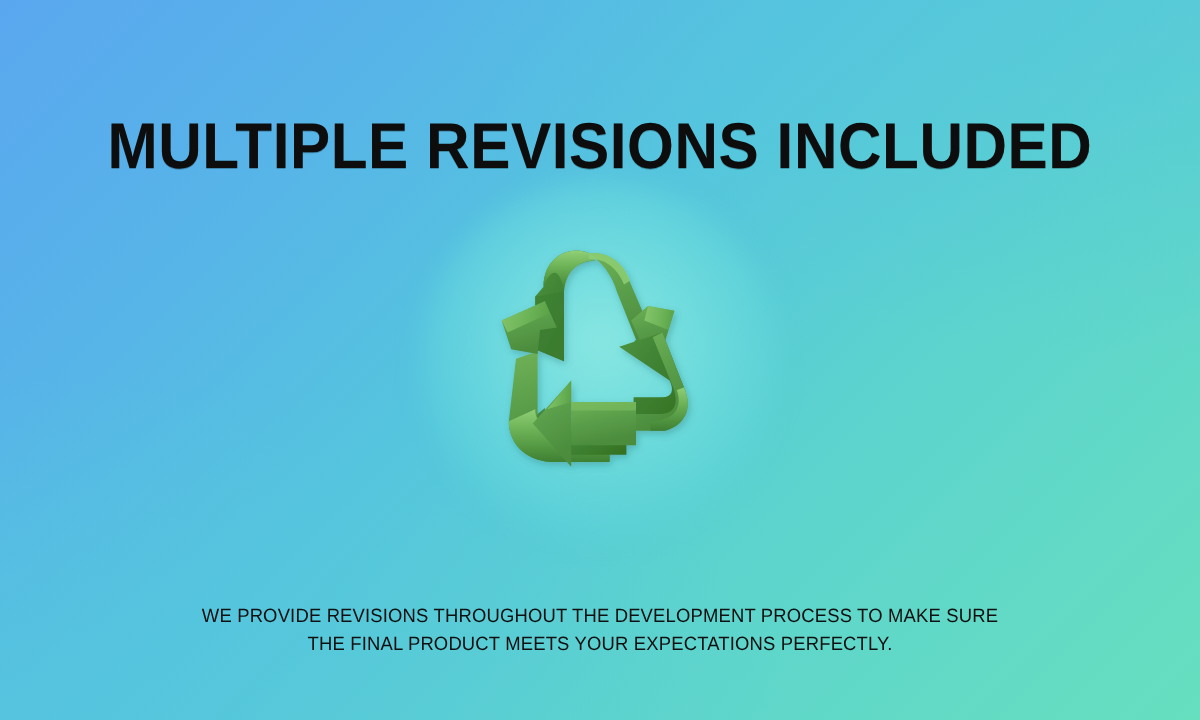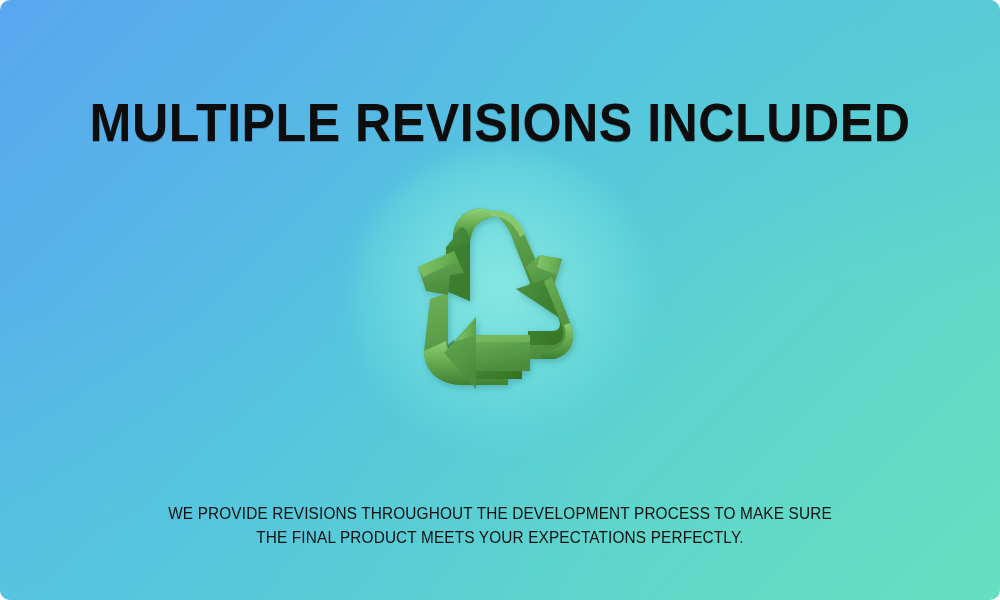--- a/index.html
+++ b/index.html
@@ -14,21 +14,20 @@
     height: 600px;
     overflow: hidden;
     font-family: "Liberation Sans", sans-serif;
     background:
       linear-gradient(135deg,
         #5aa7ef 0%,
         #57b4e8 22%,
         #55c6dd 45%,
         #5dd4cd 68%,
         #66dfbf 100%);
-    border-radius: 10px;
   }
 
   
   #bg-tint {
     position: absolute;
     inset: 0;
     background:
       radial-gradient(120% 90% at 0% 100%, rgba(85,198,221,0.55) 0%, rgba(85,198,221,0) 55%),
       radial-gradient(120% 90% at 100% 0%, rgba(85,198,221,0.55) 0%, rgba(85,198,221,0) 55%);
     pointer-events: none;

